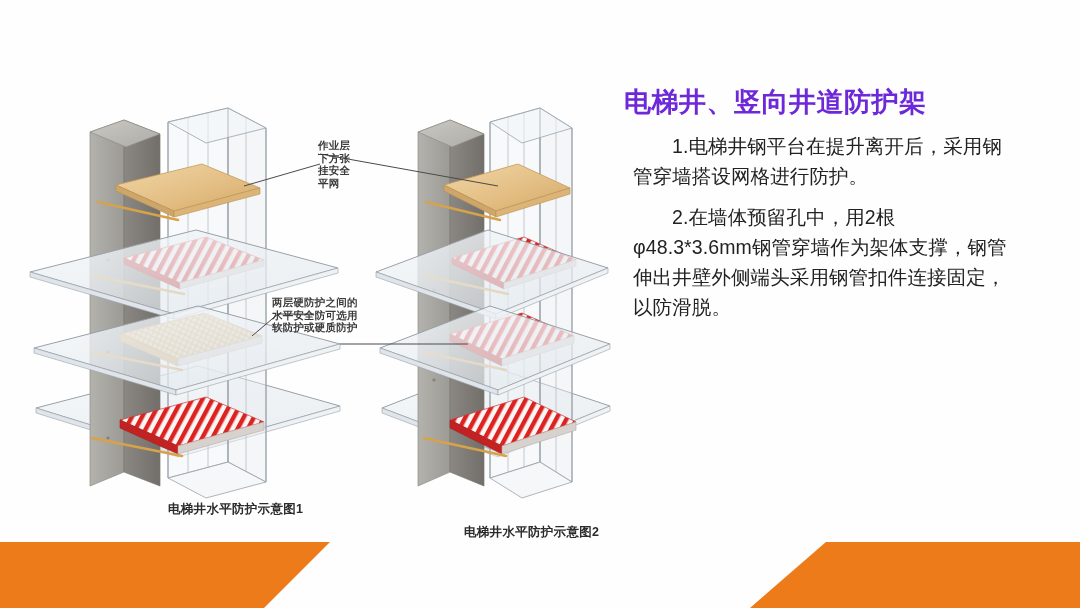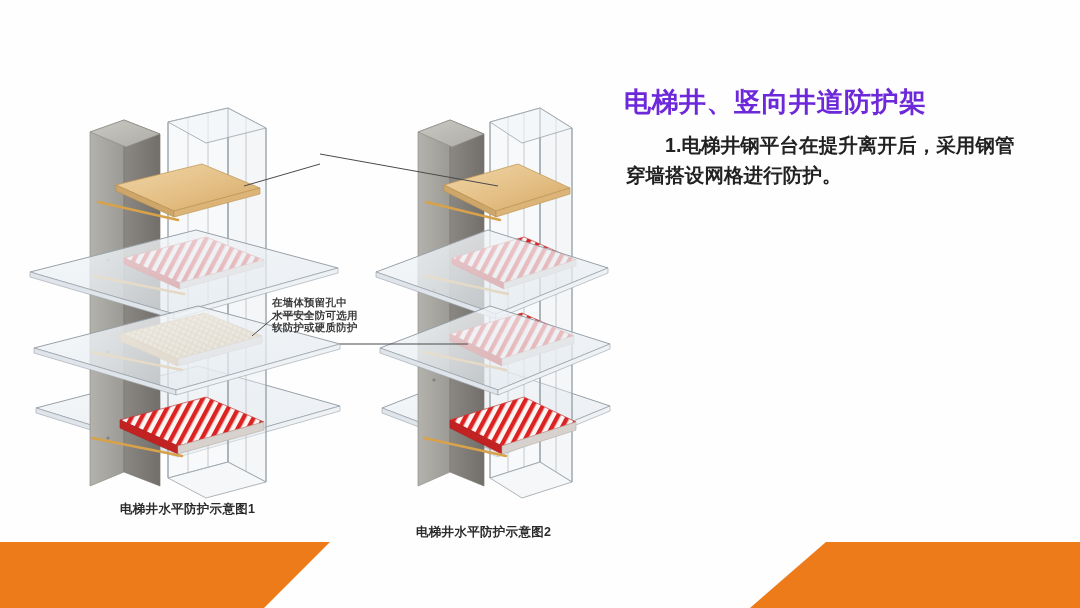--- a/index.html
+++ b/index.html
@@ -54,41 +54,41 @@
     letter-spacing: 0.5px;
     line-height: 1.25;
     color: #6d28d9;
     margin: 0 0 10px 2px;
     white-space: nowrap;
   }
   .para {
     font-size: 19.5px;
     line-height: 30px;
     color: #222;
-    margin: 4px;
+    margin: 11px;
     text-indent: 2em;
     letter-spacing: 0.1px;
-    font-weight: bold;
   }
 
   
   .diagram {
     position: absolute;
     top: 90px;
   }
   #diagram-1 { left: 28px;  width: 330px; height: 420px; }
   #diagram-2 { left: 372px; width: 250px; height: 420px; }
 
   .caption {
     position: absolute;
     font-size: 12.5px;
     font-weight: 700;
     color: #2b2b2b;
     white-space: nowrap;
     letter-spacing: 0.3px;
+    margin-left: 48px;
   }
   #caption-1 { left: 120px; top: 501px; }
   #caption-2 { left: 416px; top: 524px; }
 
   
   .callout {
     position: absolute;
     font-size: 10.5px;
     font-weight: 700;
     line-height: 12.5px;
@@ -304,30 +304,35 @@
         <line x1="52" y1="348" x2="134" y2="366" stroke="#d8a24a" stroke-width="2.4" stroke-linecap="round"></line>
       </g>
 
       <g>
         <line x1="-52" y1="64" x2="126" y2="96" stroke="#4a4a4a" stroke-width="1"></line>
         <line x1="-32" y1="254" x2="96" y2="254" stroke="#4a4a4a" stroke-width="1"></line>
       </g>
     </svg>
   </div>
 
-
-  <div class="callout" id="callout-2">在墙体预留孔中
+  <div class="callout" id="callout-1">作业层
+下方张
+挂安全
+平网</div>
+
+  <div class="callout" id="callout-2">两层硬防护之间的
 水平安全防可选用
 软防护或硬质防护</div>
 
   <div class="caption" id="caption-1">电梯井水平防护示意图1</div>
 
   <div class="caption" id="caption-2">电梯井水平防护示意图2</div>
 
   <div id="text-panel">
     <h1 id="doc-title">电梯井、竖向井道防护架</h1>
     <p class="para">1.电梯井钢平台在提升离开后，采用钢管穿墙搭设网格进行防护。</p>
+    <p class="para">2.在墙体预留孔中，用2根φ48.3*3.6mm钢管穿墙作为架体支撑，钢管伸出井壁外侧端头采用钢管扣件连接固定，以防滑脱。</p>
   </div>
 
   <div class="deco-orange deco-left"></div>
   <div class="deco-orange deco-right"></div>
 
 </div>
 
 </body></html>

